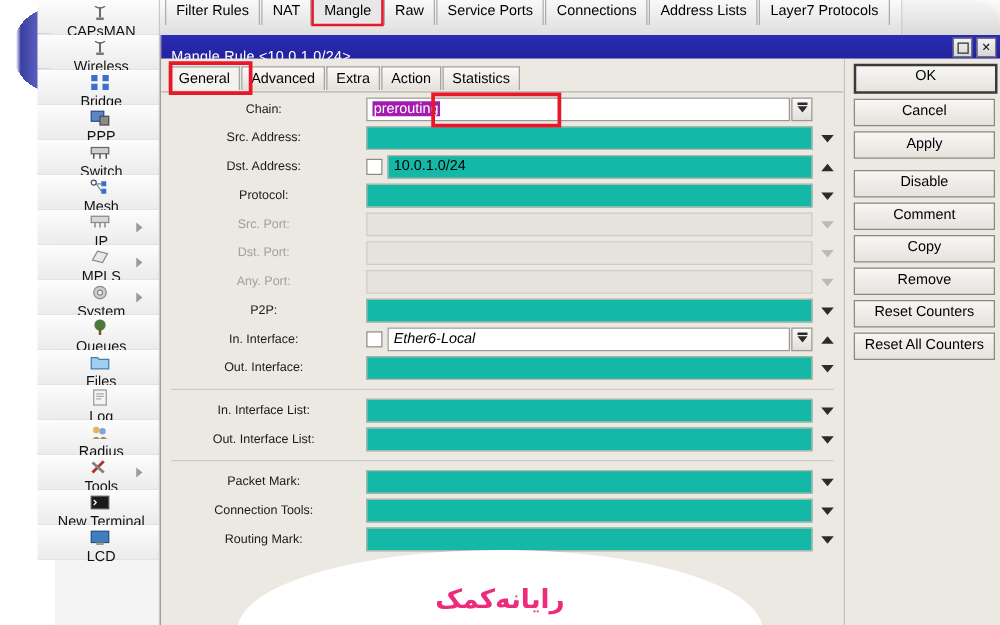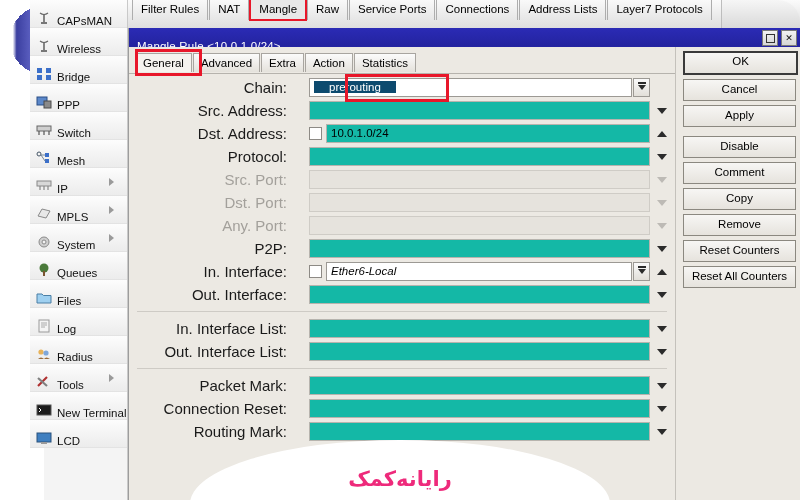--- a/index.html
+++ b/index.html
@@ -18,24 +18,24 @@
     background:linear-gradient(to right,#ffffff 0%,#ffffff 10%,#3b3fa0 13%,#5b5fc0 24%,#8e8fd0 30%,#f4f4f4 34%,#f4f4f4 100%);
     overflow:hidden;
   }
   .sb-curve{
     position:absolute;left:0;top:0;width:44px;height:500px;
     background:#ffffff;
     -webkit-mask-image:radial-gradient(circle at 44px 40px, transparent 0 34px, #000 34px);
   }
   .sb-list{position:absolute;left:30px;top:0;right:0;}
   .sb-item{
-    height:27px;display:flex;align-items:flex-end;
+    height:27px;display:flex;align-items:center;
     border-bottom:1px solid #e3e3e3;
     background:linear-gradient(to bottom,#fdfdfd 0%,#f4f4f4 50%,#ececec 100%);
-    padding-left:4px;position:relative;
+    padding-left:4px;position:relative;flex-direction:column;
   }
   .sb-item .ico{width:20px;height:18px;flex:0 0 20px;display:flex;align-items:center;justify-content:center;margin-right:3px;}
   .sb-item .lbl{color:#111;font-size:11.5px;white-space:nowrap;}
   .sb-arrow{
     position:absolute;right:14px;top:50%;transform:translateY(-50%);
     width:0;height:0;border-left:5px solid #9a9a9a;border-top:4px solid transparent;border-bottom:4px solid transparent;
   }
   .sb-sep{position:absolute;right:0;top:0;width:1px;height:100%;background:#c9c9c9;}
 
   
@@ -89,37 +89,37 @@
   .dtab{
     height:18px;line-height:18px;padding:0 7px;margin-right:1px;
     background:linear-gradient(to bottom,#fbfbfb,#e4e1db);
     border:1px solid #a8a5a0;border-bottom:none;font-size:11.5px;color:#000;
   }
   .dtab.sel{background:#f5f3ef;}
 
   .fields{position:absolute;left:0;top:23px;right:0;bottom:0;padding-top:6px;}
   .row{display:flex;align-items:center;height:23px;padding-left:6px;padding-right:6px;position:relative;}
   .row .lab{
-    width:152px;flex:0 0 152px;text-align:right;padding-right:22px;
-    font-size:15px;color:#1a1a1a;white-space:nowrap;
+    width:152px;flex:0 0 152px;text-align:center;padding-right:6px;
+    font-size:10px;color:#1a1a1a;white-space:nowrap;
   }
   .row.dim .lab{color:#a3a09b;}
   .chk{
     width:11px;height:11px;flex:0 0 11px;margin-right:4px;
     background:#fff;border:1px solid #8d8a85;
   }
   .inp{
     flex:1;height:17px;line-height:17px;
     background:#14b8a6;border:1px solid #b7b4ae;
     font-size:11.5px;color:#000;padding:0 4px;overflow:hidden;white-space:nowrap;
   }
   .inp.active{background:#fff;border:1px solid #9c9994;}
   .inp.italic{font-style:italic;}
   .inp.dim{background:#e6e3dd;border-color:#cfccc6;}
-  .sel-text{background:#0c4a6e;color:#fff;padding:0 15px;}
+  .sel-text{background:#a21caf;color:#fff;padding:0 1px;}
   .arrow-dn{
     width:15px;flex:0 0 15px;display:flex;align-items:center;justify-content:center;margin-left:4px;
   }
   .arrow-dn i{display:block;width:0;height:0;border-left:5px solid transparent;border-right:5px solid transparent;border-top:6px solid #2b2b2b;}
   .arrow-dn.dim i{border-top-color:#bdbab5;}
   .arrow-up i{display:block;width:0;height:0;border-left:5px solid transparent;border-right:5px solid transparent;border-bottom:6px solid #2b2b2b;border-top:none;}
   .ddbox{
     width:15px;height:17px;flex:0 0 15px;margin-left:1px;
     background:linear-gradient(to bottom,#fafafa,#e2dfd9);
     border:1px solid #9c9994;display:flex;align-items:center;justify-content:center;
@@ -448,21 +448,21 @@
             </div>
             <div class="hrule"></div>
             <div class="row">
               <div class="lab">Packet Mark:</div>
               <div class="inp"></div>
               <div class="arrow-dn">
                 <i></i>
               </div>
             </div>
             <div class="row">
-              <div class="lab">Connection Reset:</div>
+              <div class="lab">Connection Tools:</div>
               <div class="inp"></div>
               <div class="arrow-dn">
                 <i></i>
               </div>
             </div>
             <div class="row">
               <div class="lab">Routing Mark:</div>
               <div class="inp"></div>
               <div class="arrow-dn">
                 <i></i>

